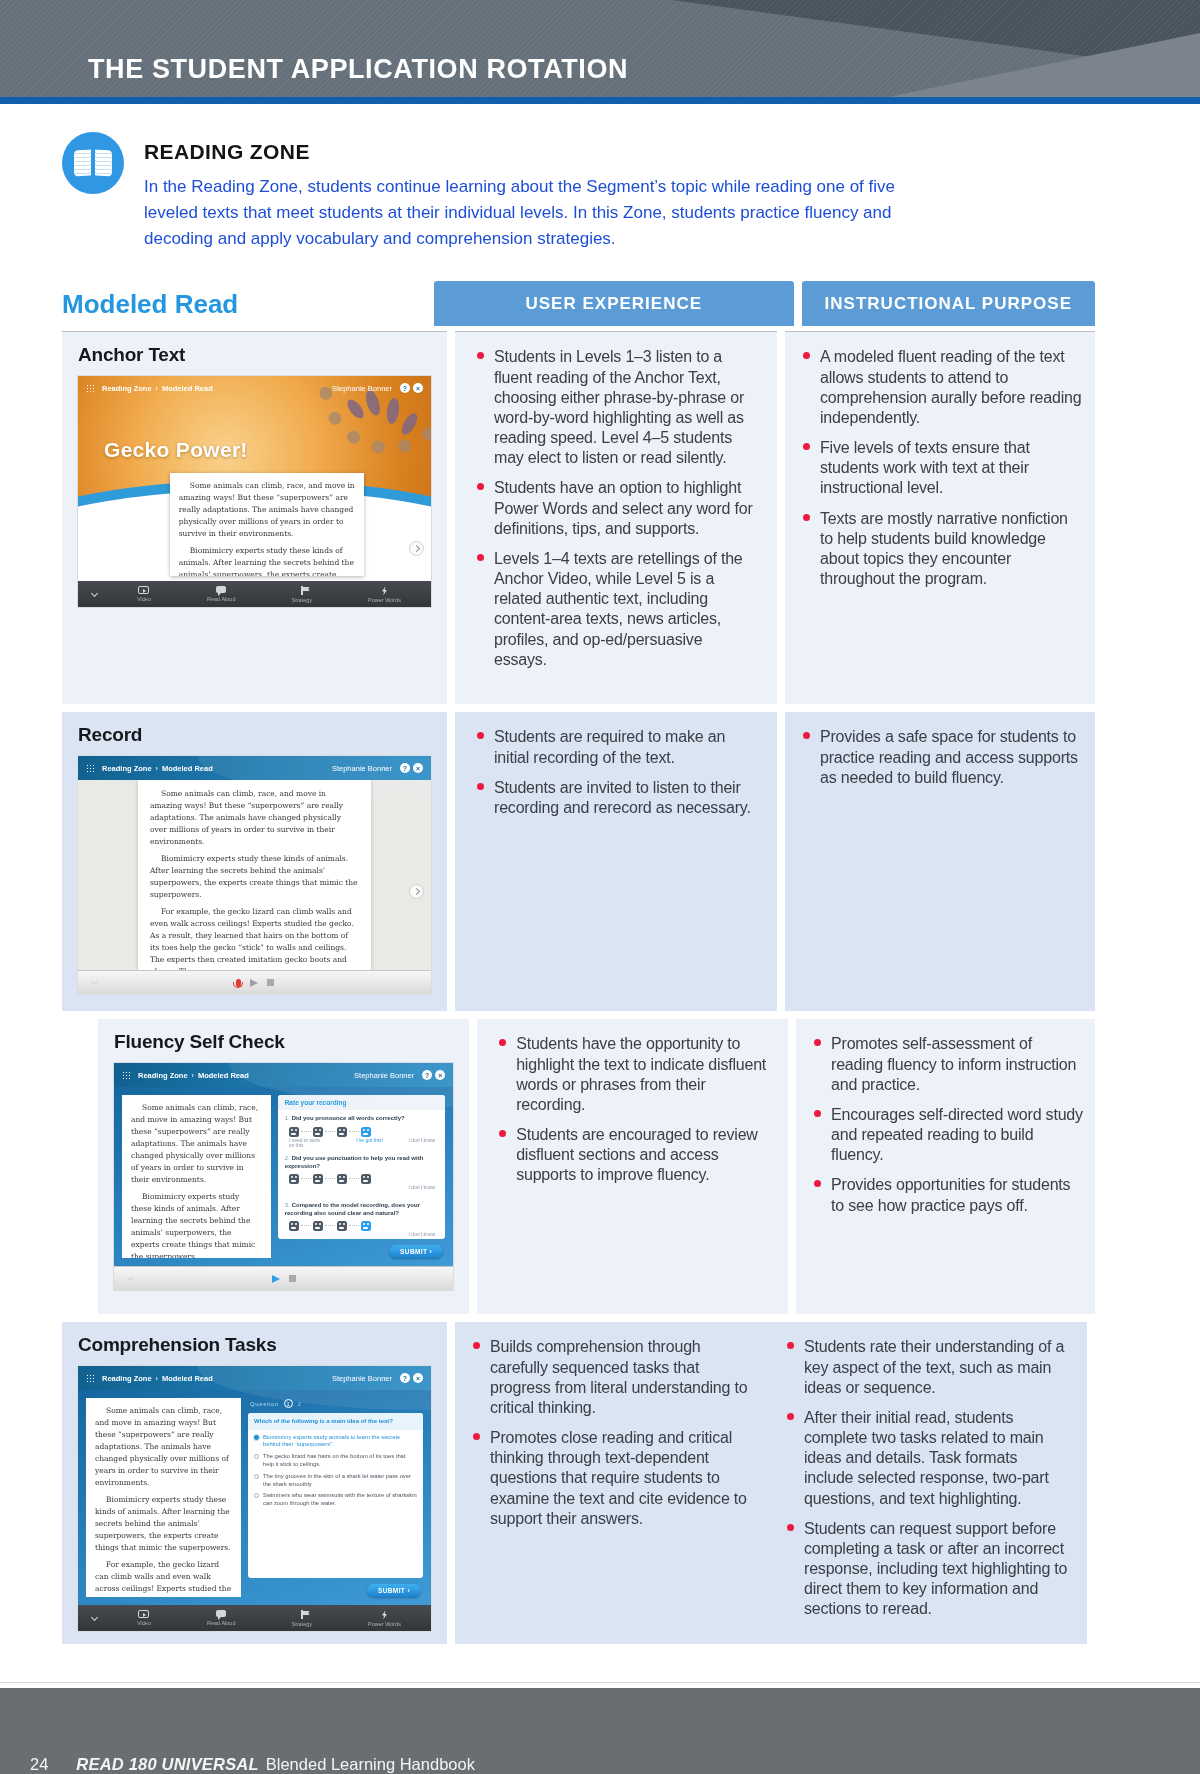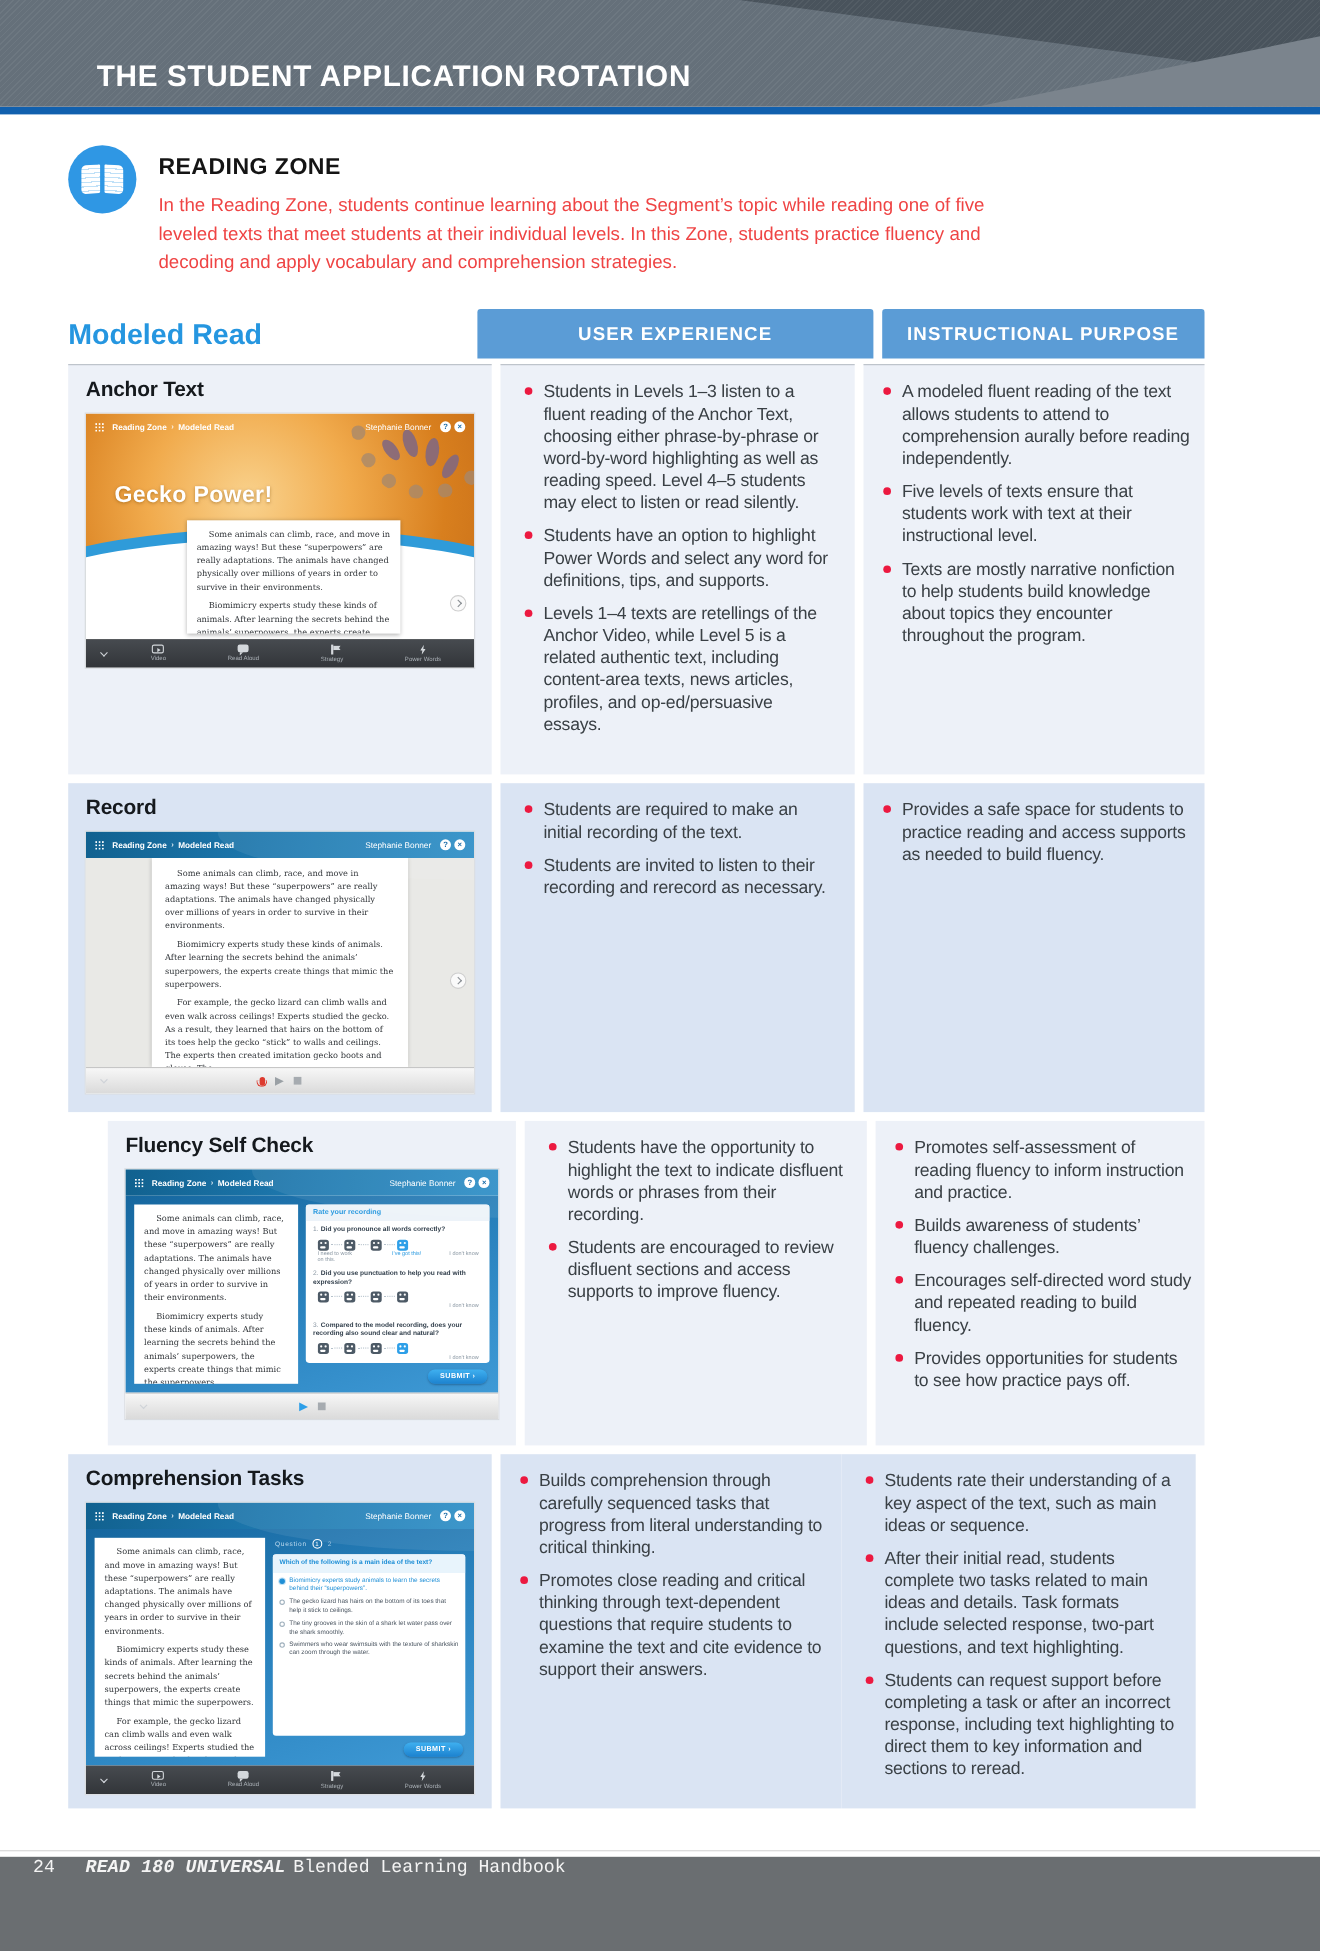--- a/index.html
+++ b/index.html
@@ -19,21 +19,21 @@
 
   
   .zone { display:flex; margin:24px 0 0 62px; }
   .zone-icon { position:relative; flex:none; width:62px; height:62px; border-radius:50%; background:#2f97e4; margin-top:4px; }
   .zone-icon::before { content:''; position:absolute; left:12px; top:18px; width:17px; height:26px;
       background:repeating-linear-gradient(180deg, #ffffff 0 3px, #bfe0f7 3px 4px); border-radius:4px 1px 1px 4px; transform:skewY(-4deg); }
   .zone-icon::after { content:''; position:absolute; left:33px; top:18px; width:17px; height:26px;
       background:repeating-linear-gradient(180deg, #ffffff 0 3px, #bfe0f7 3px 4px); border-radius:1px 4px 4px 1px; transform:skewY(4deg); }
   .zone-text { margin-left:20px; }
   .zone-title { font-size:21px; font-weight:bold; color:#141414; letter-spacing:.4px; margin-top:12px; }
-  .zone-intro { margin-top:10px; width:752px; font-size:17px; line-height:1.52; color:#ef4444; }
+  .zone-intro { margin-top:10px; width:752px; font-size:17px; line-height:1.52; color:#1d4ed8; }
 
   
   .rtable { margin:30px 0 0 62px; width:1033px; }
   .thead { display:flex; height:45px; margin-bottom:5px; }
   .ttitle { width:393px; font-size:26px; font-weight:bold; color:#2596e0; align-self:flex-end; padding-bottom:6px; }
   .colhead { height:45px; display:flex; align-items:center; justify-content:center; background:#5b9cd6; color:#ffffff;
       font-weight:bold; font-size:17px; letter-spacing:1px; border-radius:3px 3px 0 0; }
   .colhead.ue { width:380px; margin-right:8px; }
   .colhead.ip { width:310px; }
 
@@ -164,21 +164,21 @@
   .prompt { background:#e8f4fc; color:#1f8fd6; font-weight:bold; font-size:6px; padding:4px 6px; line-height:1.35; }
   .opts { padding:4px 6px 0; }
   .opt { display:flex; margin-bottom:4px; font-size:5.8px; line-height:1.35; color:#4a5560; }
   .opt .radio { flex:none; width:5px; height:5px; border:1px solid #9fb0bd; border-radius:50%; margin:1px 4px 0 0; background:#ffffff; }
   .opt.sel { color:#1f8fd6; }
   .opt.sel .radio { background:#1f8fd6; border-color:#1f8fd6; box-shadow:0 0 0 1px #bfe0f5; }
 
   
   .pre-footer-line { position:absolute; left:0; right:0; top:1682px; height:1px; background:#d4d4d4; }
   .footer { position:absolute; left:0; right:0; bottom:0; height:86px; background:#6a6e71; color:#f4f4f4;
-      display:flex; align-items:flex-start; padding-left:30px; font-size:16.5px;font-family:Liberation Mono, monospace; }
+      display:flex; align-items:flex-end; padding-left:30px; font-size:16.5px; }
   .pgnum { margin-right:28px; }
   .brand { font-weight:bold; font-style:italic; margin-right:7px; letter-spacing:.2px; }
 </style>
 </head>
 <body>
 
 <div class="page">
 
   <div class="topband">
     <div class="shape-dark"></div>
@@ -412,21 +412,20 @@
       </div>
       <div class="cell c-ue">
         <ul class="blist">
           <li>Students have the opportunity to highlight the text to indicate disfluent words or phrases from their recording.</li>
           <li>Students are encouraged to review disfluent sections and access supports to improve fluency.</li>
         </ul>
       </div>
       <div class="cell c-ip">
         <ul class="blist">
           <li>Promotes self-assessment of reading fluency to inform instruction and practice.</li>
-          <li>Builds awareness of students’ fluency challenges.</li>
           <li>Encourages self-directed word study and repeated reading to build fluency.</li>
           <li>Provides opportunities for students to see how practice pays off.</li>
         </ul>
       </div>
     </div>
 
     <div class="trow row-b r4">
       <div class="cell c-shot">
         <div class="rowhead">Comprehension Tasks</div>
         <div class="shot sh4 s4">

